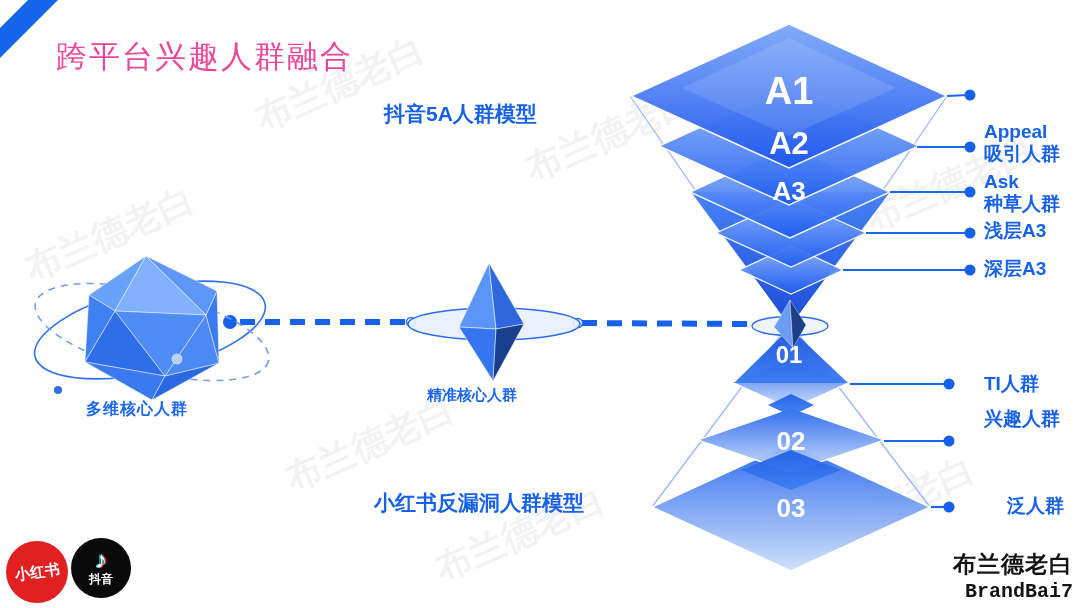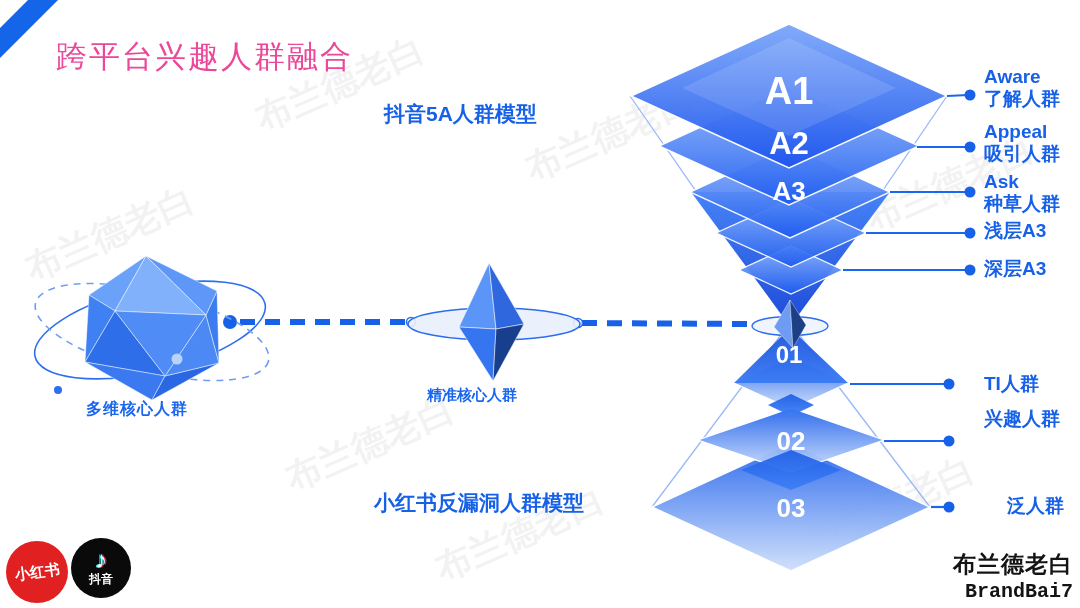--- a/index.html
+++ b/index.html
@@ -165,24 +165,20 @@
       <polygon points="790,300 806,325 793,348" fill="#1d3f85" stroke="rgba(255,255,255,0.35)"></polygon>
     </g>
   </svg>
 
   <div id="dy-label" class="model-label">抖音5A人群模型</div>
   <div id="xhs-label" class="model-label">小红书反漏洞人群模型</div>
 
   <div id="left-gem-label" class="gem-label">多维核心人群</div>
   <div id="mid-gem-label" class="gem-label">精准核心人群</div>
 
-  <div class="rlabel" style="top:66px;">
-    <div>Aware</div>
-    <div>了解人群</div>
-  </div>
   <div class="rlabel" style="top:121px;">
     <div>Appeal</div>
     <div>吸引人群</div>
   </div>
   <div class="rlabel" style="top:171px;">
     <div>Ask</div>
     <div>种草人群</div>
   </div>
   <div class="rlabel" style="top:220px;text-align:center;">浅层A3</div>
   <div class="rlabel" style="top:258px;">深层A3</div>

